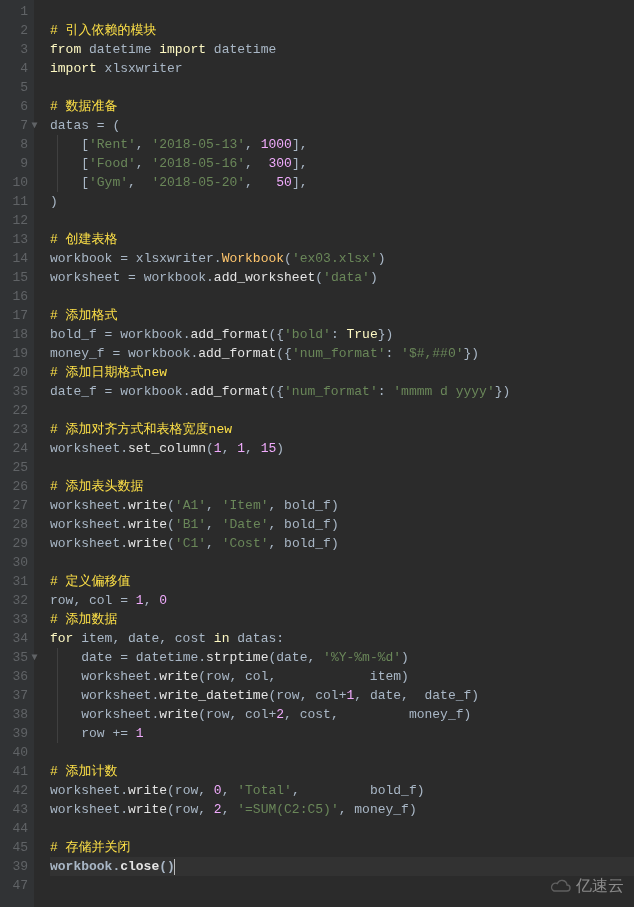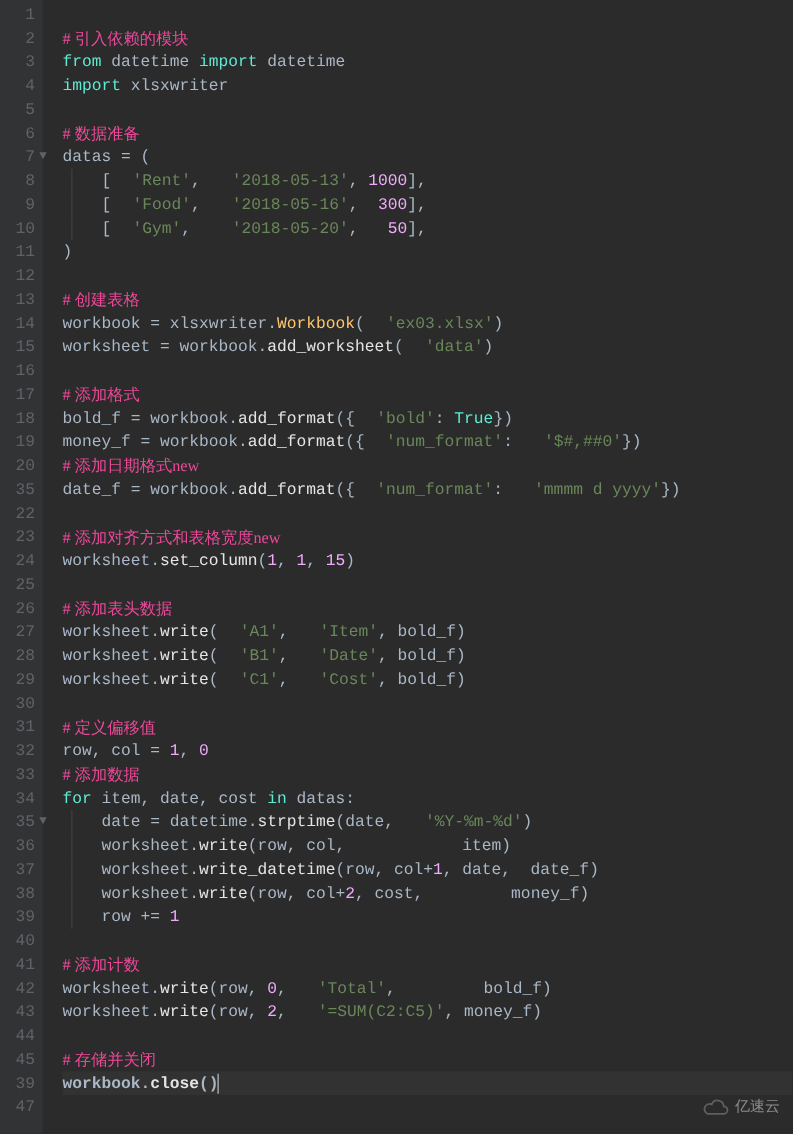--- a/index.html
+++ b/index.html
@@ -54,23 +54,23 @@
     font-weight: bold;
   }
   .indent-guide {
     border-left: 1px solid #404040;
     position: absolute;
     top: 0;
     bottom: 0;
     left: 0;
     height: 19px;
   }
-  .c-comment { color: #ec4899; font-family: Liberation Serif, serif; }
-  .c-keyword { color: #5eead4; }
-  .c-string  { color: #6a8759; margin-left: 17px; }
+  .c-comment { color: #fde047; }
+  .c-keyword { color: #fef9c3; }
+  .c-string  { color: #6a8759; }
   .c-number  { color: #f0abfc; }
   .c-func    { color: #ffc66d; }
   .c-call    { color: #e5e5e5; }
   .c-plain   { color: #a9b7c6; }
   .cursor {
     display: inline-block;
     width: 1px;
     height: 16px;
     background: #bbb;
     vertical-align: middle;
@@ -78,21 +78,21 @@
   }
   .watermark {
     position: absolute;
     right: 10px;
     bottom: 12px;
     display: flex;
     align-items: center;
     gap: 4px;
     color: rgba(255,255,255,0.45);
     font-family: sans-serif;
-    font-size: 12px;
+    font-size: 16px;
   }
   .watermark svg { opacity: 0.45; }
 </style>
 </head>
 <body>
 
 <div class="editor">
   <div class="gutter" id="gutter">
       <div class="gutter-line">1</div>
       <div class="gutter-line">2</div>

